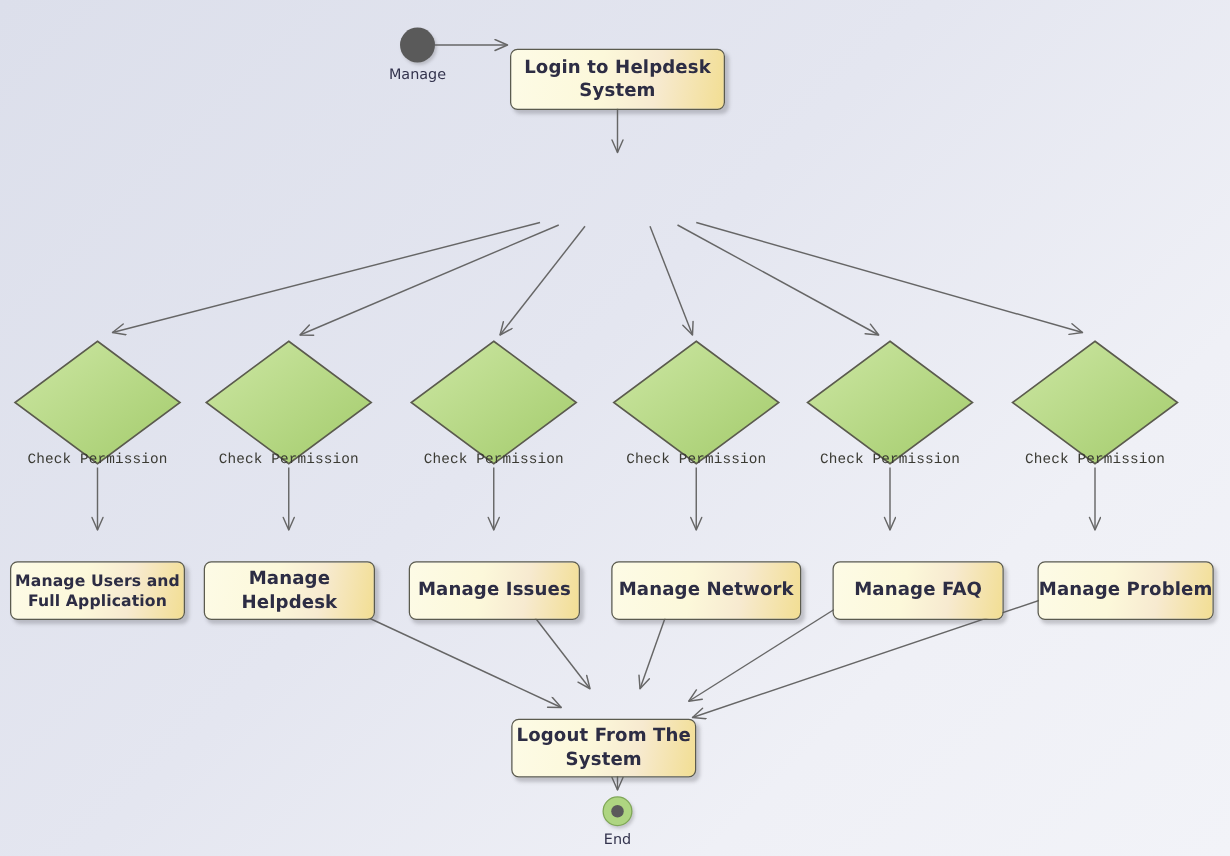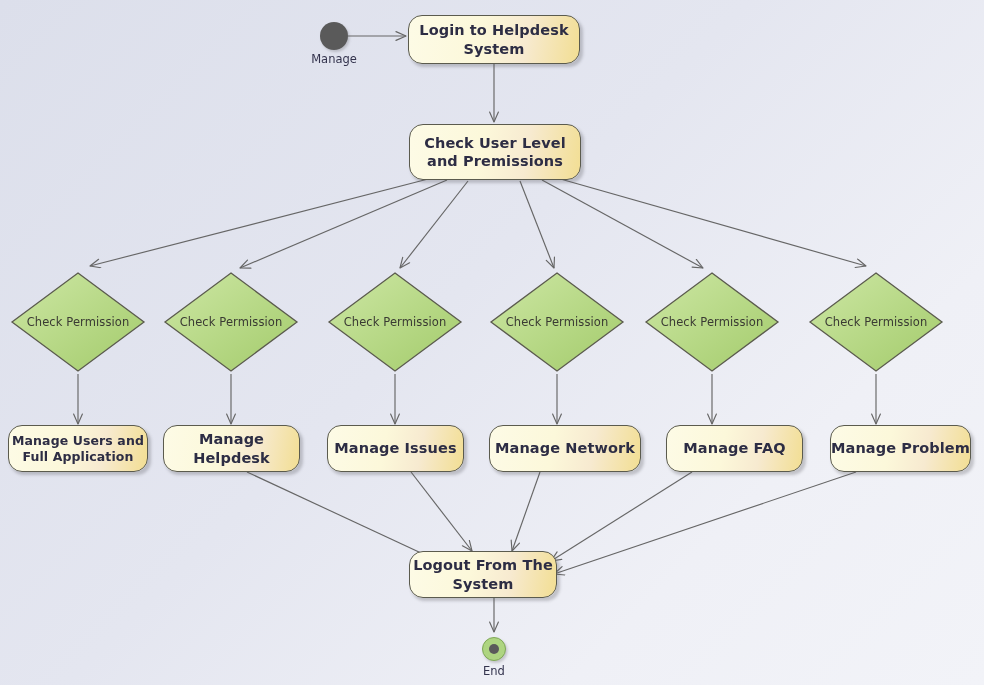--- a/index.html
+++ b/index.html
@@ -25,41 +25,43 @@
     width: 984px;
     height: 685px;
     pointer-events: none;
   }
 
   
   .activity {
     position: absolute;
     box-sizing: border-box;
     border: 1.3px solid #5b5b4e;
-    border-radius: 14px;
+    border-radius: 6px;
     background: linear-gradient(100deg, #fdfbe6 0%, #fcf8da 42%, #f7ead0 68%, #f2de93 100%);
     box-shadow: 2.5px 3px 3px rgba(90, 90, 95, 0.30);
     display: flex;
     align-items: center;
     justify-content: center;
     text-align: center;
     color: #2d2d44;
     font-weight: bold;
     line-height: 1.25;
     letter-spacing: 0.1px;
+    margin-top: 24px;
   }
   .activity-lg { font-size: 14.5px; }
   .activity-sm { font-size: 12.5px; }
 
   
   .decision {
     position: absolute;
     display: flex;
-    align-items: center;
+    align-items: flex-end;
     justify-content: center;
+    font-family: Liberation Mono, monospace;
   }
   .decision .dia-shape {
     position: absolute;
     left: 0; top: 0;
     width: 100%; height: 100%;
   }
   .decision .dia-label {
     position: relative;
     z-index: 2;
     font-size: 11.5px;
@@ -146,23 +148,20 @@
     </g>
   </svg>
 
   <div class="start-node" style="left:320px; top:22px;"></div>
   <div class="node-caption" style="left:308px; top:52px; width:52px;">Manage</div>
 
   <div class="activity activity-lg" style="left:408px; top:15px; width:172px; height:49px;">
     <span>Login to Helpdesk System</span>
   </div>
 
-  <div class="activity activity-lg" style="left:409px; top:124px; width:172px; height:56px;">
-    <span>Check User Level and Premissions</span>
-  </div>
 
   <div class="decision" style="left:8px; top:270px; width:140px; height:104px;">
     <svg class="dia-shape" viewBox="0 0 140 104">
       <defs>
           <linearGradient id="dg1" x1="0" y1="0" x2="1" y2="1">
         <stop offset="0%" stop-color="#cde7a4"></stop>
             <stop offset="100%" stop-color="#a3cb6b"></stop>
       </linearGradient>
         </defs>
       <path d="M 70,3 L 136,52 L 70,101 L 4,52 Z" fill="url(#dg1)" stroke="#5b5b4e" stroke-width="1.3"></path>

